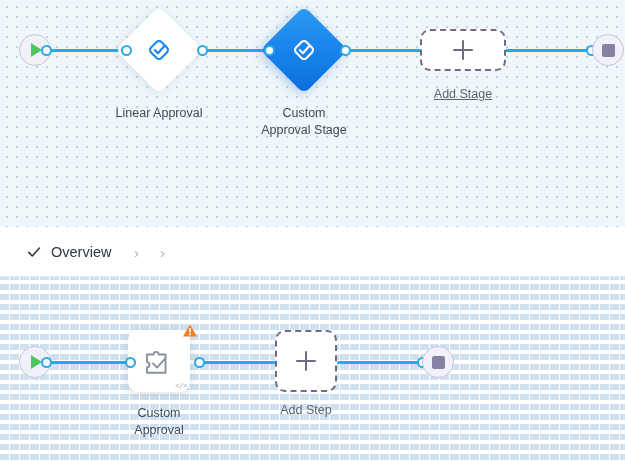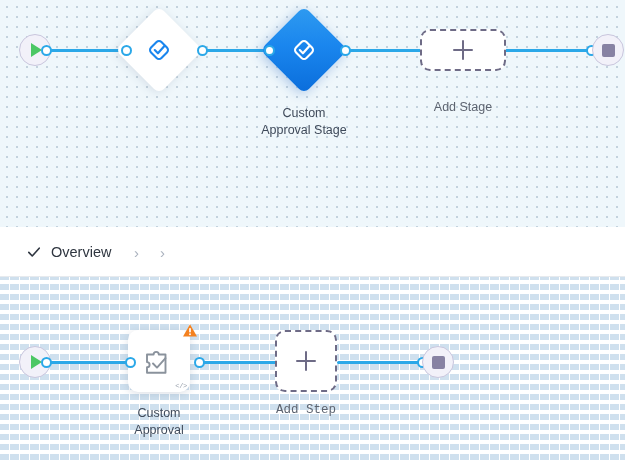--- a/index.html
+++ b/index.html
@@ -150,40 +150,41 @@
         <svg width="26" height="26" viewBox="0 0 24 24">
           <g transform="rotate(45 12 12)">
             <rect x="5.2" y="5.2" width="13.6" height="13.6" rx="3.2" fill="none" stroke="#1a86ee" stroke-width="1.9"></rect>
           </g>
           <path d="M8.1 12.1 L11 15 L17.2 8.1" fill="none" stroke="#1a86ee" stroke-width="2" stroke-linecap="round" stroke-linejoin="round"></path>
         </svg>
       </div>
     </div>
     <div class="port" style="left:121px;top:45px;"></div>
     <div class="port" style="left:197px;top:45px;"></div>
+    <div class="node-label" style="left:99px;top:105px;width:120px;">Linear Approval</div>
 
     <div class="diamond blue" style="left:273px;top:19px;">
       <div class="glyph">
         <svg width="26" height="26" viewBox="0 0 24 24">
           <g transform="rotate(45 12 12)">
             <rect x="5.2" y="5.2" width="13.6" height="13.6" rx="3.2" fill="none" stroke="#ffffff" stroke-width="1.9"></rect>
           </g>
           <path d="M8.1 12.1 L11 15 L17.2 8.1" fill="none" stroke="#ffffff" stroke-width="2" stroke-linecap="round" stroke-linejoin="round"></path>
         </svg>
       </div>
     </div>
     <div class="port" style="left:264px;top:45px;"></div>
     <div class="port" style="left:340px;top:45px;"></div>
     <div class="node-label" style="left:244px;top:105px;width:120px;">Custom
 Approval Stage</div>
 
     <div class="add-box" style="left:420px;top:29px;width:86px;height:42px;">
       <div class="plus"></div>
     </div>
-    <div class="add-label" style="left:418px;top:99px;width:90px;">Add Stage</div>
+    <div class="add-label" style="left:418px;top:86px;width:90px;text-decoration:underline;">Add Stage</div>
 
     <div class="port" style="left:586px;top:45px;"></div>
     <div class="terminal" style="left:592px;top:34px;">
       <div class="stop-sq"></div>
     </div>
   </div>
 
   <div class="tabbar">
 
     <div class="tab">
@@ -231,21 +232,21 @@
       <span class="code-badge">&lt;/&gt;</span>
     </div>
     <div class="port" style="left:125px;top:80px;"></div>
     <div class="port" style="left:194px;top:80px;"></div>
     <div class="node-label" style="left:99px;top:128px;width:120px;">Custom
 Approval</div>
 
     <div class="add-box" style="left:275px;top:53px;width:62px;height:62px;">
       <div class="plus"></div>
     </div>
-    <div class="add-label" style="left:261px;top:125px;width:90px;font-family:Liberation Mono, monospace;">Add Step</div>
+    <div class="add-label" style="left:261px;top:125px;width:90px;">Add Step</div>
 
     <div class="port" style="left:417px;top:80px;"></div>
     <div class="terminal" style="left:422px;top:69px;">
       <div class="stop-sq"></div>
     </div>
   </div>
 
 </div>
 
 </body></html>

